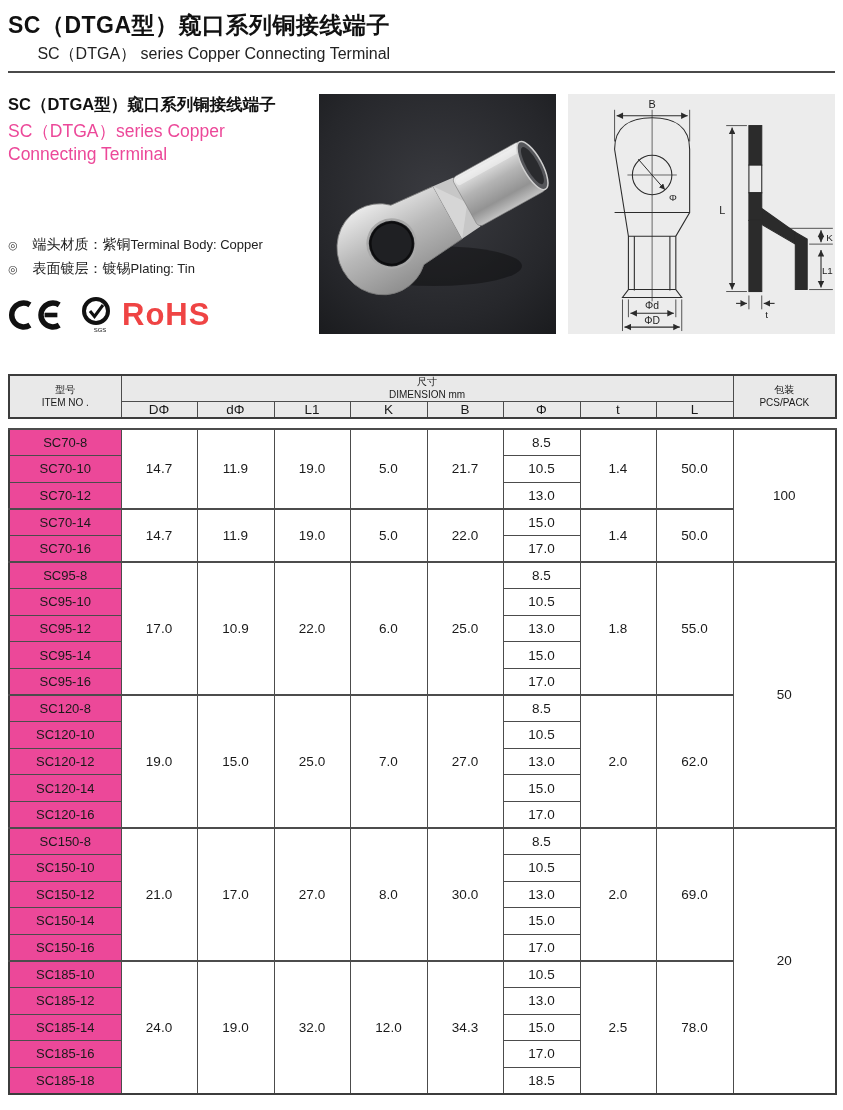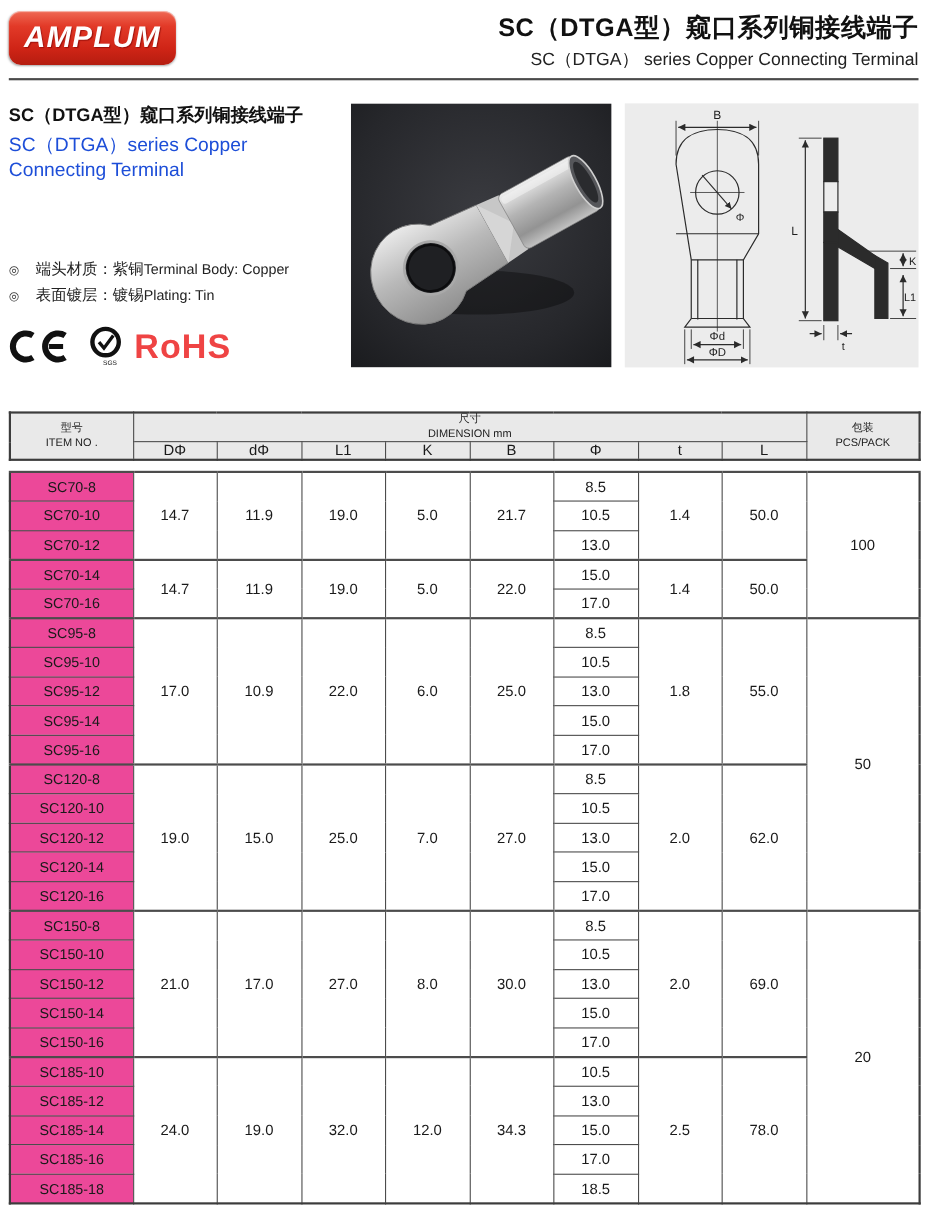--- a/index.html
+++ b/index.html
@@ -16,21 +16,21 @@
                text-shadow:1px 1px 1px rgba(120,0,0,.6); }
   .titles { text-align:right; padding-top:2px; }
   .title-zh { font-size:23px; font-weight:bold; color:#111; letter-spacing:.5px; }
   .title-en { font-size:16px; color:#222; margin-top:3px; }
   .header-rule { border-bottom:2px solid #4a4a4a; margin-top:7px; }
 
   
   .content-row { display:flex; margin-top:21px; height:240px; }
   .intro { flex:0 0 300px; display:flex; flex-direction:column; }
   .intro-title-zh { font-size:16.5px; font-weight:bold; color:#111; }
-  .intro-title-en { font-size:17.5px; color:#1d4ed8; margin-top:4px; line-height:1.32; }
+  .intro-title-en { font-size:17.5px; color:#ec4899; margin-top:4px; line-height:1.32; }
   .bullets { margin-top:auto; }
   .bullet-row { display:flex; align-items:baseline; margin-bottom:6px; }
   .bullet-dot { font-size:11px; margin-right:5px; color:#333; }
   .bullet-zh { font-size:14px; width:108px; color:#222;text-align:right; }
   .bullet-en { font-size:13px; color:#222; }
   .certs { margin-top:12px; display:flex; align-items:center; }
   .rohs { font-size:31px; font-weight:bold; color:#ef4444; letter-spacing:1px; margin-left:8px; }
 
   .photo { width:237px; height:240px; margin-left:11px; }
   .diagram { width:267px; height:240px; margin-left:12px; background:#ececec; }
@@ -48,23 +48,20 @@
   .spec-body td { height:26.6px; background:#fff; }
   .spec-body td.item { background:#ec4899; font-size:13px; }
   .spec-body tr.group-start td { border-top-width:2px; }
 </style>
 </head>
 <body>
 
 <div class="page">
 
   <div class="top-header">
-    <div class="logo">
-      <span>AMPLUM</span>
-    </div>
     <div class="titles">
       <div class="title-zh">SC（DTGA型）窥口系列铜接线端子</div>
       <div class="title-en">SC（DTGA） series Copper Connecting Terminal</div>
     </div>
   </div>
   <div class="header-rule"></div>
 
   <div class="content-row">
 
     <div class="intro">

